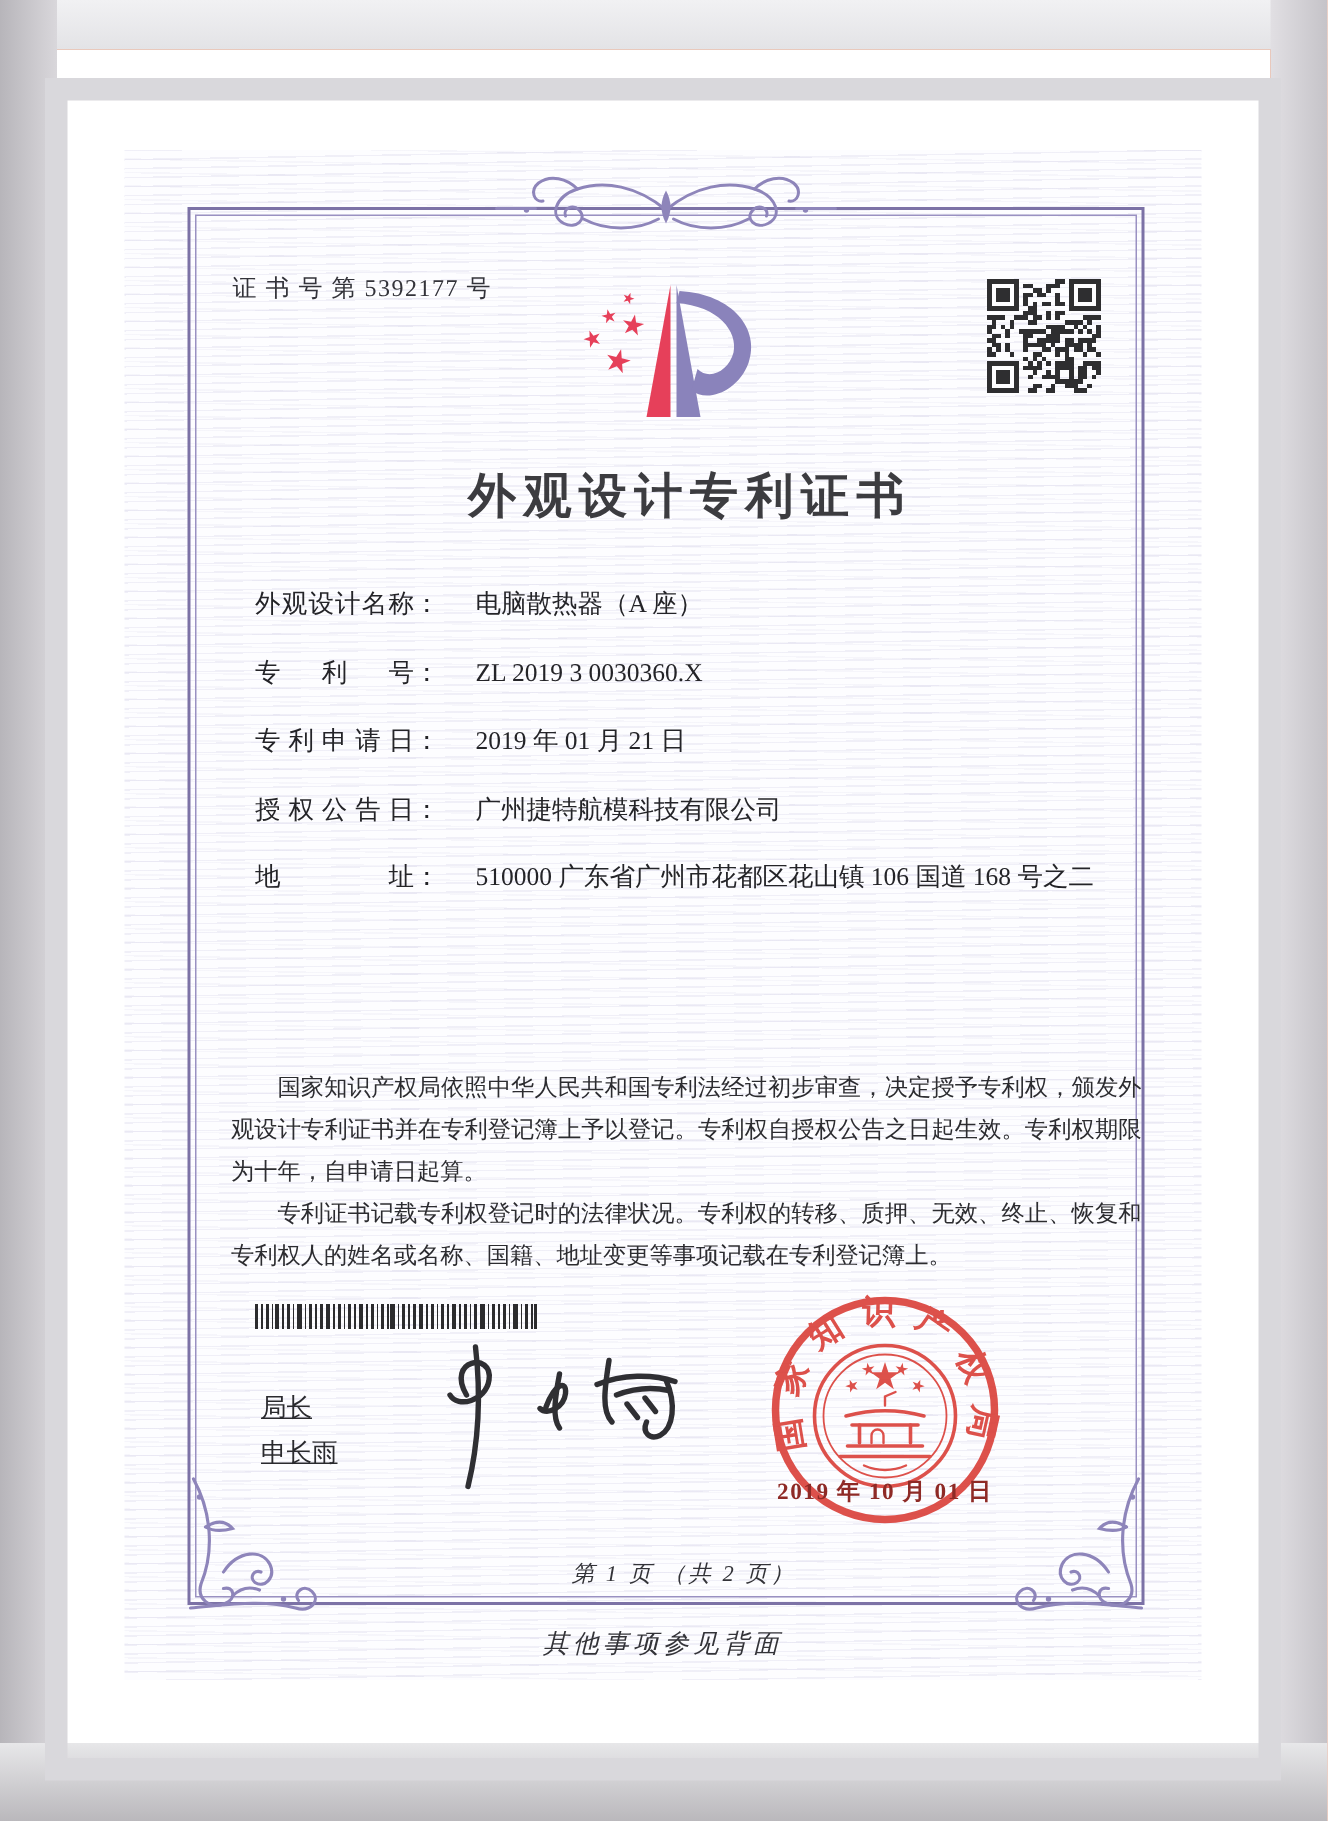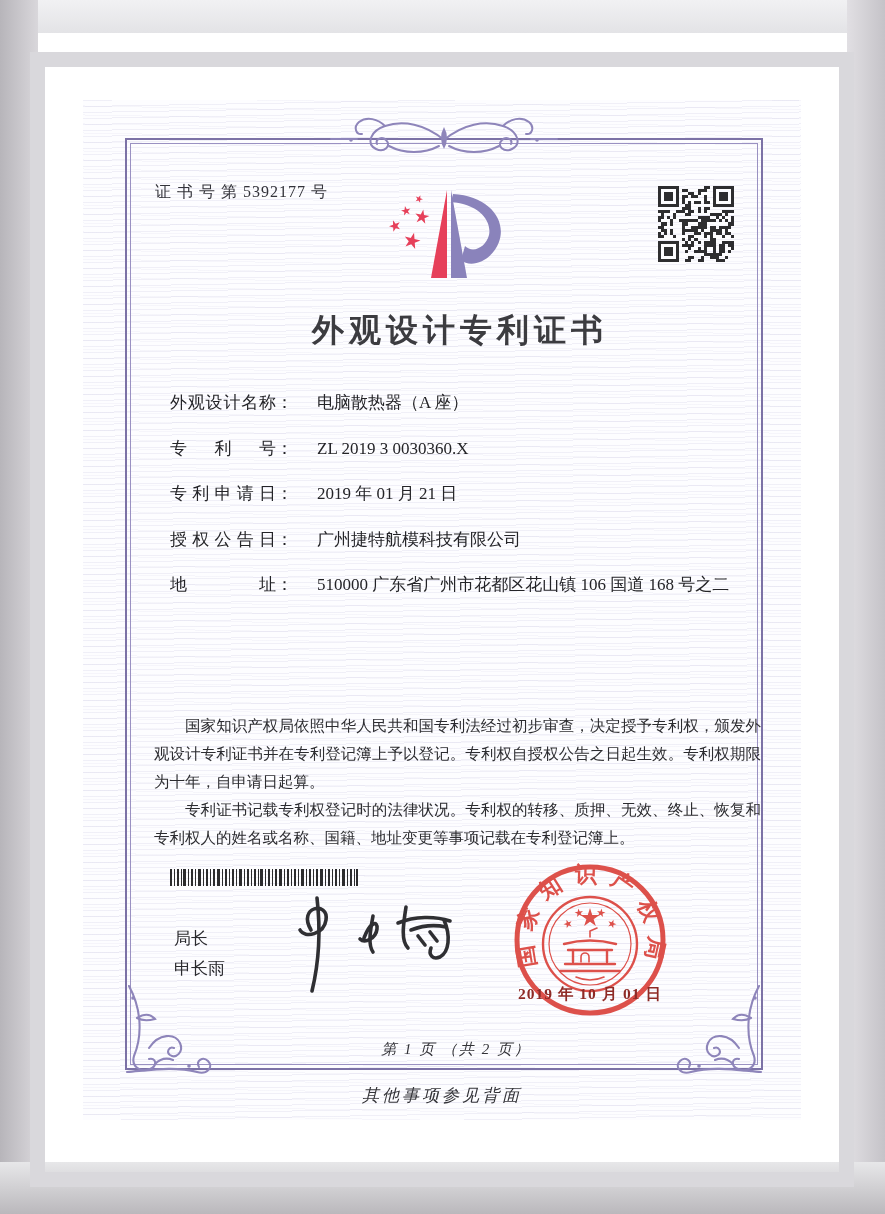--- a/index.html
+++ b/index.html
@@ -34,21 +34,21 @@
   .frow{position:relative;line-height:26px;margin-bottom:19.5px;white-space:nowrap;}
   .flabel{display:inline-block;width:106px;text-align:justify;text-align-last:justify;vertical-align:top;}
   .fvalue{margin-left:24px;}
   .pair2{position:absolute;left:287px;top:0;}
   .pair2 .flabel{width:100px;}
   .body-text{position:absolute;left:27px;top:556px;width:607px;font-size:15.5px;line-height:28px;
              color:#2c2c30;text-align:justify;margin-top:16px;}
   .body-text p{margin:0;text-indent:2em;}
   .barcode{position:absolute;left:43px;top:729px;}
   .chief{position:absolute;left:47px;top:784px;font-family:"Liberation Sans","DejaVu Sans",sans-serif;
-         font-size:17px;color:#2a2a2e;line-height:30px;}
+         font-size:17px;color:#2a2a2e;line-height:30px;text-decoration:underline;}
   .sign{position:absolute;left:140px;top:752px;z-index:4;}
   .seal{position:absolute;left:385px;top:722px;width:156px;height:156px;z-index:5;}
   .seal-date{position:absolute;left:391px;top:844px;z-index:6;font-size:15.5px;letter-spacing:1px;
              color:#8e2a26;font-weight:700;}
   .pagination{position:absolute;left:0;right:0;top:900px;text-align:center;font-size:15px;
               letter-spacing:2px;color:#333338;font-style:italic;padding-left:24px;}
   .footer-note{position:absolute;left:0;right:0;top:984px;text-align:center;font-size:17px;
                letter-spacing:3px;color:#333338;font-style:italic;}
 </style>
 </head>

